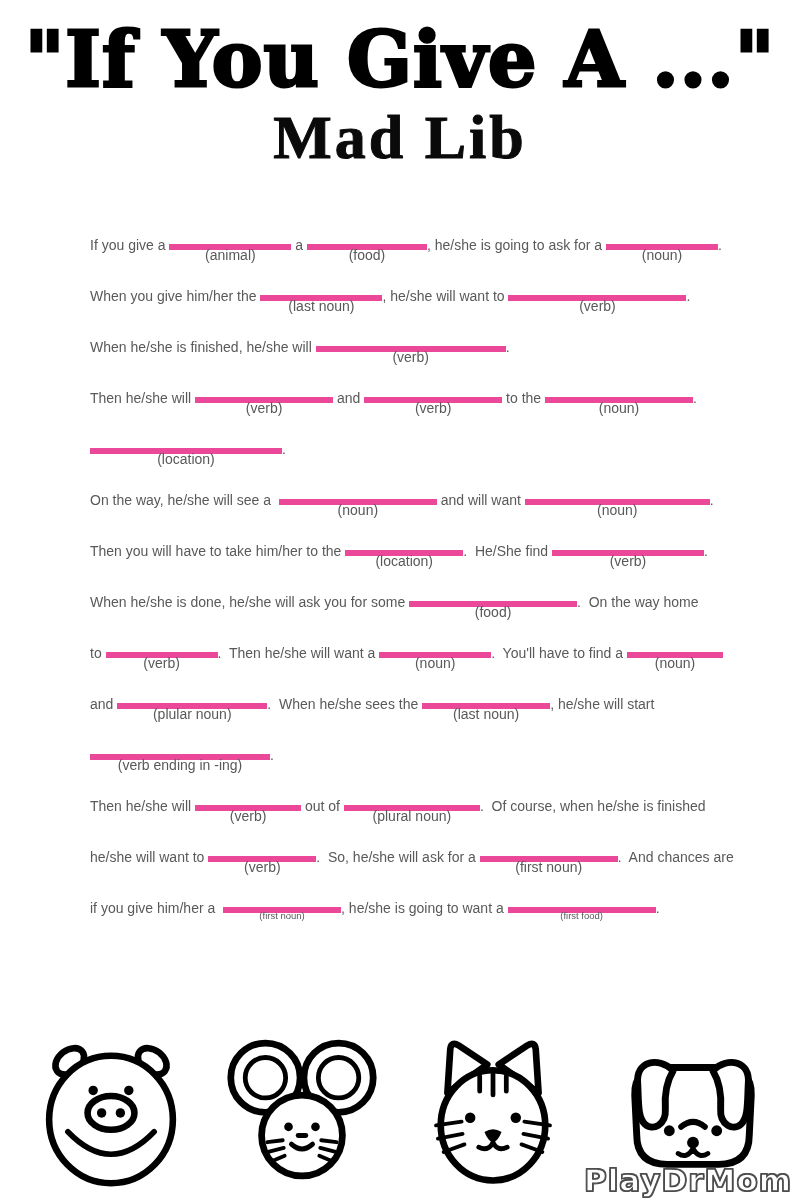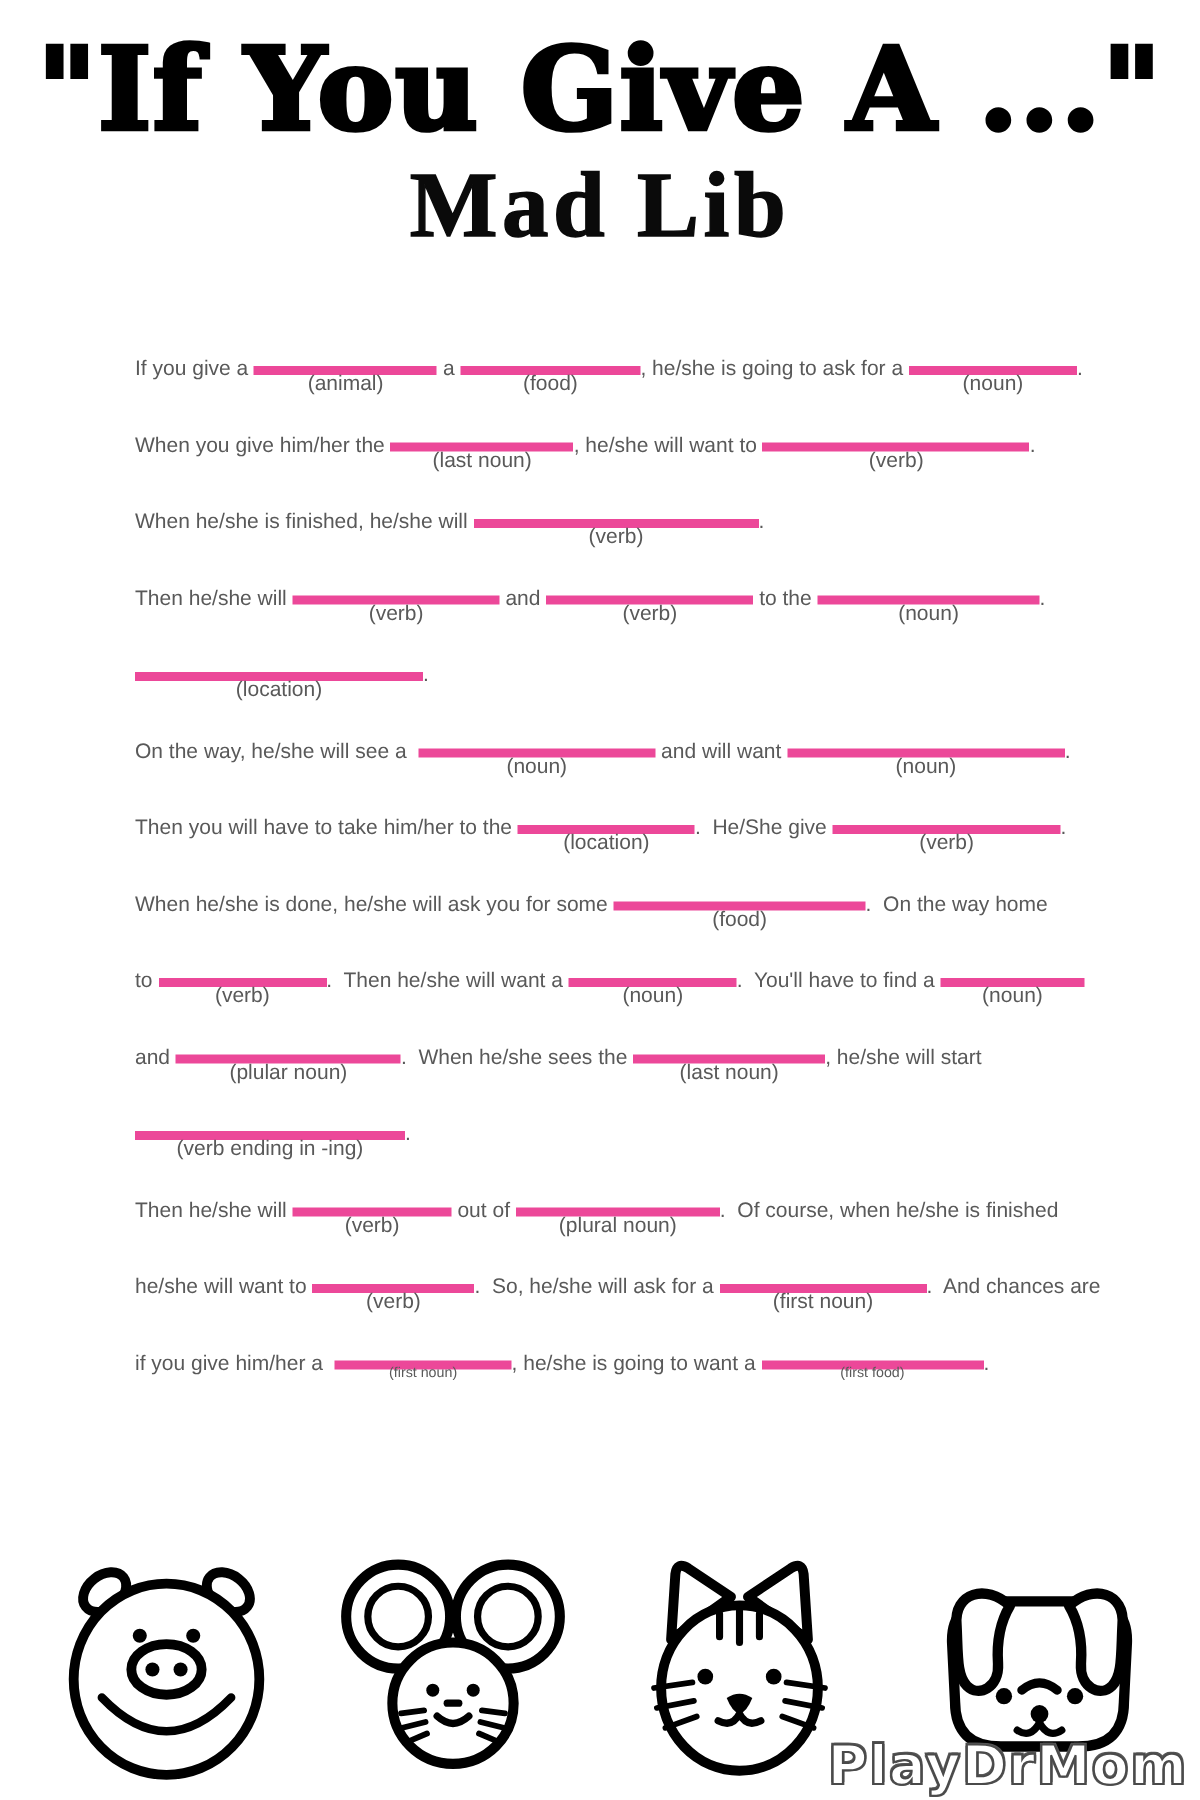--- a/index.html
+++ b/index.html
@@ -44,41 +44,41 @@
   .animal-row svg { display:block; }
   svg .o  { fill:#ffffff; stroke:#000000; stroke-width:7; stroke-linejoin:round; stroke-linecap:round; }
   svg .o2 { fill:#ffffff; stroke:#000000; stroke-width:5; }
   svg .f  { fill:#000000; stroke:none; }
   svg .s  { fill:none; stroke:#000000; stroke-width:6; stroke-linecap:round; }
   svg .s2 { fill:none; stroke:#000000; stroke-width:5; stroke-linecap:round; }
   svg .w  { fill:none; stroke:#000000; stroke-width:4; stroke-linecap:round; }
   .watermark {
     position:absolute; right:8px; bottom:2px;
     font-family:"DejaVu Sans", sans-serif; font-weight:bold;
-    font-size:36px; letter-spacing:1px; color:#ffffff;
+    font-size:31px; letter-spacing:1px; color:#ffffff;
     -webkit-text-stroke:1.3px #4a4a4a;
     text-shadow:-1px -1px 0 #555, 1px -1px 0 #555, -1px 1px 0 #555, 1px 1px 0 #555;
   }
 </style>
 </head>
 <body>
 
 <div class="page">
 
   <h1 class="title-main">"If You Give A ..."</h1>
   <h2 class="title-sub">Mad Lib</h2>
 
   <div class="madlib-body" id="madlib-body">
       <div class="line"><span>If you give a </span><span class="blank" style="width: 122px;"><span class="blank-label">(animal)</span></span><span> a </span><span class="blank" style="width: 120px;"><span class="blank-label">(food)</span></span><span>, he/she is going to ask for a </span><span class="blank" style="width: 112px;"><span class="blank-label">(noun)</span></span><span>.</span></div>
       <div class="line"><span>When you give him/her the </span><span class="blank" style="width: 122px;"><span class="blank-label">(last noun)</span></span><span>, he/she will want to </span><span class="blank" style="width: 178px;"><span class="blank-label">(verb)</span></span><span>.</span></div>
       <div class="line"><span>When he/she is finished, he/she will </span><span class="blank" style="width: 190px;"><span class="blank-label">(verb)</span></span><span>.</span></div>
       <div class="line"><span>Then he/she will </span><span class="blank" style="width: 138px;"><span class="blank-label">(verb)</span></span><span> and </span><span class="blank" style="width: 138px;"><span class="blank-label">(verb)</span></span><span> to the </span><span class="blank" style="width: 148px;"><span class="blank-label">(noun)</span></span><span>.</span></div>
       <div class="line"><span class="blank" style="width: 192px;"><span class="blank-label">(location)</span></span><span>.</span></div>
       <div class="line"><span>On the way, he/she will see a  </span><span class="blank" style="width: 158px;"><span class="blank-label">(noun)</span></span><span> and will want </span><span class="blank" style="width: 185px;"><span class="blank-label">(noun)</span></span><span>.</span></div>
-      <div class="line"><span>Then you will have to take him/her to the </span><span class="blank" style="width: 118px;"><span class="blank-label">(location)</span></span><span>.  He/She give </span><span class="blank" style="width: 152px;"><span class="blank-label">(verb)</span></span><span>.</span></div>
+      <div class="line"><span>Then you will have to take him/her to the </span><span class="blank" style="width: 118px;"><span class="blank-label">(location)</span></span><span>.  He/She find </span><span class="blank" style="width: 152px;"><span class="blank-label">(verb)</span></span><span>.</span></div>
       <div class="line"><span>When he/she is done, he/she will ask you for some </span><span class="blank" style="width: 168px;"><span class="blank-label">(food)</span></span><span>.  On the way home</span></div>
       <div class="line"><span>to </span><span class="blank" style="width: 112px;"><span class="blank-label">(verb)</span></span><span>.  Then he/she will want a </span><span class="blank" style="width: 112px;"><span class="blank-label">(noun)</span></span><span>.  You'll have to find a </span><span class="blank" style="width: 96px;"><span class="blank-label">(noun)</span></span></div>
       <div class="line"><span>and </span><span class="blank" style="width: 150px;"><span class="blank-label">(plular noun)</span></span><span>.  When he/she sees the </span><span class="blank" style="width: 128px;"><span class="blank-label">(last noun)</span></span><span>, he/she will start</span></div>
       <div class="line"><span class="blank" style="width: 180px;"><span class="blank-label">(verb ending in -ing)</span></span><span>.</span></div>
       <div class="line"><span>Then he/she will </span><span class="blank" style="width: 106px;"><span class="blank-label">(verb)</span></span><span> out of </span><span class="blank" style="width: 136px;"><span class="blank-label">(plural noun)</span></span><span>.  Of course, when he/she is finished</span></div>
       <div class="line"><span>he/she will want to </span><span class="blank" style="width: 108px;"><span class="blank-label">(verb)</span></span><span>.  So, he/she will ask for a </span><span class="blank" style="width: 138px;"><span class="blank-label">(first noun)</span></span><span>.  And chances are</span></div>
       <div class="line"><span>if you give him/her a  </span><span class="blank small" style="width: 118px;"><span class="blank-label">(first noun)</span></span><span>, he/she is going to want a </span><span class="blank small" style="width: 148px;"><span class="blank-label">(first food)</span></span><span>.</span></div>
     </div>
 
   <div class="animal-row">

